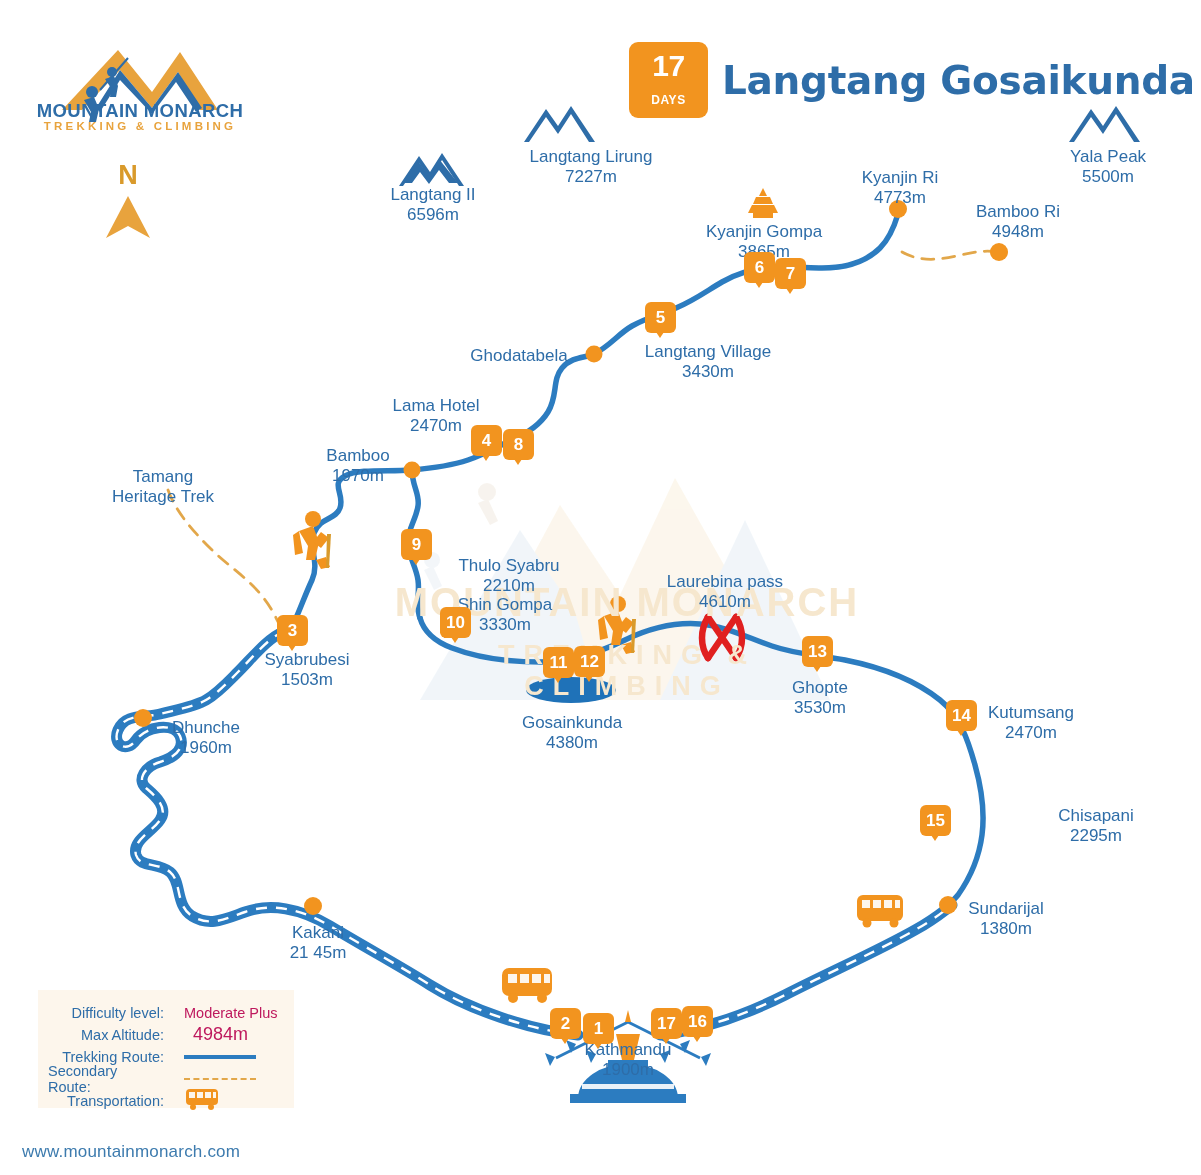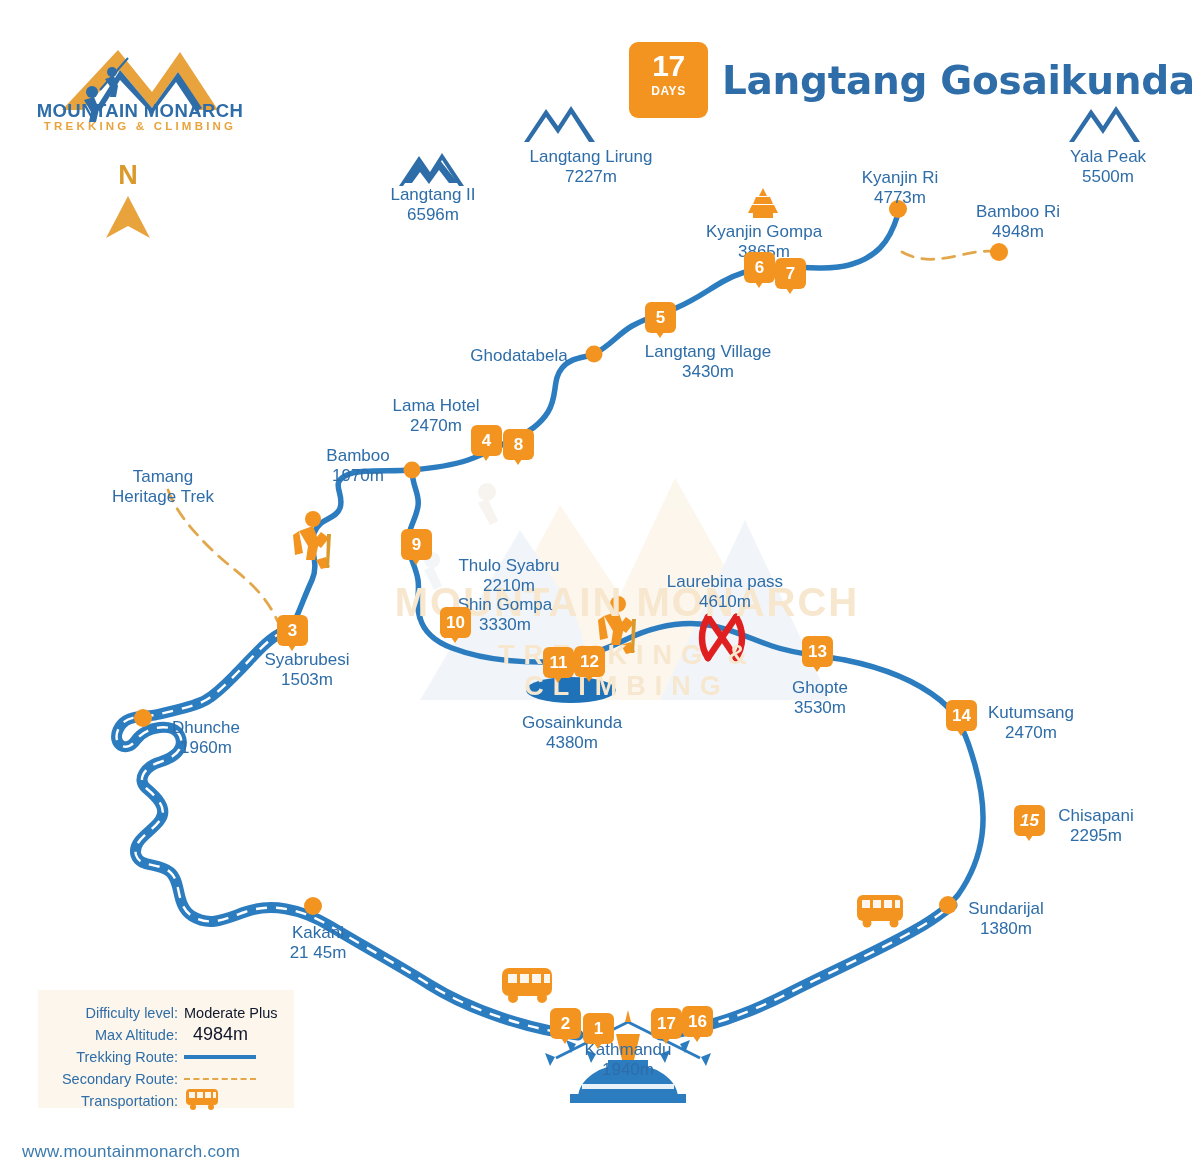--- a/index.html
+++ b/index.html
@@ -41,21 +41,21 @@
   }
   
   #header-badge {
     position: absolute; left: 629px; top: 42px;
     width: 79px; height: 76px;
     background: #F2941F; border-radius: 9px;
     color: #ffffff; text-align: center;
     padding-top: 9px;
   }
   #header-badge .days-num { font-size: 30px; font-weight: 700; line-height: 30px; letter-spacing: -0.5px; }
-  #header-badge .days-word { font-size: 12px; font-weight: 700; letter-spacing: 0.6px; margin-top: 3px; }
+  #header-badge .days-word { font-size: 12px; font-weight: 700; letter-spacing: 0.6px; margin-top: 12px; }
   #header-title {
     position: absolute; left: 722px; top: 58px;
     font-size: 39px; font-weight: 700; color: #2E6DA8;
     letter-spacing: -0.3px; white-space: nowrap;
     font-family: "DejaVu Sans", sans-serif;
   }
   
   #watermark { position: absolute; left: 392px; top: 462px; width: 470px; height: 240px; opacity: 1; }
   #watermark .wm-text1 {
     position: absolute; left: 0; top: 118px; width: 470px; text-align: center;
@@ -97,22 +97,22 @@
     border-top: 6px solid #F2941F;
   }
   
   #legend {
     position: absolute; left: 38px; top: 990px;
     width: 256px; height: 118px;
     background: #FDF6EC;
     padding: 12px 14px 10px 10px;
   }
   #legend .row { display: flex; align-items: center; justify-content: flex-end; height: 21px; margin-bottom: 1px; }
-  #legend .lbl { color: #2E6DA8; font-size: 14.5px; padding-right: 6px; }
-  #legend .val { color: #0f172a; font-size: 14.5px; min-width: 96px; text-align: left; }
+  #legend .lbl { color: #2E6DA8; font-size: 14.5px; padding-right: 20px; }
+  #legend .val { color: #be185d; font-size: 14.5px; min-width: 96px; text-align: left; }
   #legend .val.alt-val { font-size: 18px; padding-left: 9px; }
   #legend .swatch-trek { width: 72px; height: 4px; background: #2C7CC0; }
   #legend .swatch-secondary {
     width: 72px; height: 0; border-top: 2.5px dashed #E2A74A;
   }
   
   #footer-url {
     position: absolute; left: 22px; top: 1142px;
     color: #3D7BAE; font-size: 17px; letter-spacing: 0.2px;
   }
@@ -386,38 +386,38 @@
       <div class="place-label ctr" style="left: 725px; top: 572px;"><span>Laurebina pass</span><span class="alt">4610m</span></div>
       <div class="place-label ctr" style="left: 505px; top: 595px;"><span>Shin Gompa</span><span class="alt">3330m</span></div>
       <div class="place-label ctr" style="left: 307px; top: 650px;"><span>Syabrubesi</span><span class="alt">1503m</span></div>
       <div class="place-label ctr" style="left: 820px; top: 678px;"><span>Ghopte</span><span class="alt">3530m</span></div>
       <div class="place-label ctr" style="left: 572px; top: 713px;"><span>Gosainkunda</span><span class="alt">4380m</span></div>
       <div class="place-label ctr" style="left: 1031px; top: 703px;"><span>Kutumsang</span><span class="alt">2470m</span></div>
       <div class="place-label ctr" style="left: 206px; top: 718px;"><span>Dhunche</span><span class="alt">1960m</span></div>
       <div class="place-label ctr" style="left: 1096px; top: 806px;"><span>Chisapani</span><span class="alt">2295m</span></div>
       <div class="place-label ctr" style="left: 1006px; top: 899px;"><span>Sundarijal</span><span class="alt">1380m</span></div>
       <div class="place-label ctr" style="left: 318px; top: 923px;"><span>Kakani</span><span class="alt">21 45m</span></div>
-      <div class="place-label ctr" style="left: 628px; top: 1040px;"><span>Kathmandu</span><span class="alt">1940m</span></div>
+      <div class="place-label ctr" style="left: 628px; top: 1040px;"><span>Kathmandu</span><span class="alt">1900m</span></div>
     </div>
   <div id="marker-layer">
       <div class="marker" style="left: 583px; top: 1013px;">1</div>
       <div class="marker" style="left: 550px; top: 1008px;">2</div>
       <div class="marker" style="left: 277px; top: 615px;">3</div>
       <div class="marker" style="left: 471px; top: 425px;">4</div>
       <div class="marker" style="left: 645px; top: 302px;">5</div>
       <div class="marker" style="left: 744px; top: 252px;">6</div>
       <div class="marker" style="left: 775px; top: 258px;">7</div>
       <div class="marker" style="left: 503px; top: 429px;">8</div>
       <div class="marker" style="left: 401px; top: 529px;">9</div>
       <div class="marker" style="left: 418px; top: 607px; margin-left: 22px;">10</div>
       <div class="marker" style="left: 543px; top: 647px;">11</div>
       <div class="marker" style="left: 574px; top: 646px;">12</div>
       <div class="marker" style="left: 802px; top: 636px;">13</div>
       <div class="marker" style="left: 946px; top: 700px;">14</div>
-      <div class="marker" style="left: 1014px; top: 805px; font-style: italic;">15</div>
+      <div class="marker" style="left: 920px; top: 805px;">15</div>
       <div class="marker" style="left: 682px; top: 1006px;">16</div>
       <div class="marker" style="left: 651px; top: 1008px;">17</div>
     </div>
 
   <div id="legend">
       <div class="row">
         <div class="lbl">Difficulty level:</div>
         <div class="val">Moderate Plus</div>
       </div>
       <div class="row">

